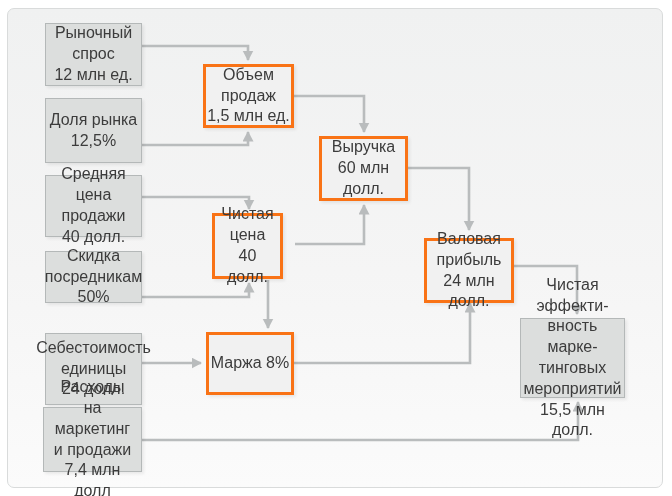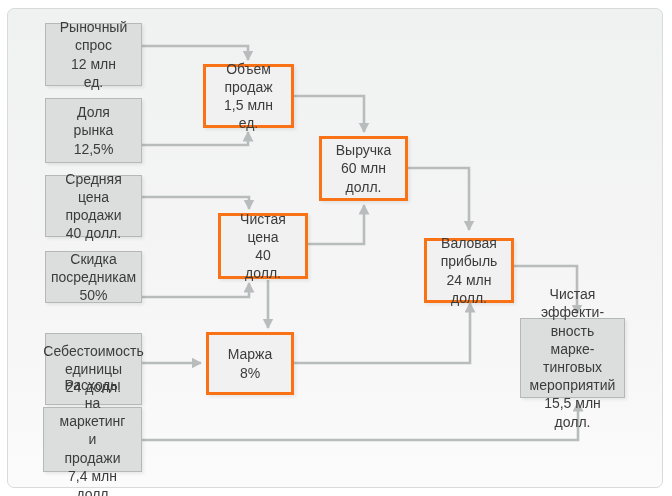--- a/index.html
+++ b/index.html
@@ -26,24 +26,24 @@
     stroke-width:2.6;
   }
   .node{
     position:absolute;
     box-sizing:border-box;
     display:flex;
     align-items:center;
     justify-content:center;
     text-align:center;
     white-space:pre-line;
-    font-size:14px;
+    font-size:16px;
     line-height:1.3;
     color:#3c3c3c;
-    padding:2px 18px;
+    padding:2px 1px;
     box-shadow:2px 2px 3px rgba(0,0,0,0.07);
   }
   .node.input{
     background:#dcdedd;
     border:1px solid #b4b8b8;
   }
   .node.calc{
     background:#f1f1f1;
     border:3px solid #f97316;
   }
@@ -96,21 +96,21 @@
 
   <div class="node input" style="left:43px;top:407px;width:99px;height:65px">Расходы
 на маркетинг
 и продажи
 7,4 млн долл</div>
 
   <div class="node calc" style="left:203px;top:64px;width:91px;height:64px">Объем
 продаж
 1,5 млн ед.</div>
 
-  <div class="node calc" style="left:218px;top:213px;width:90px;height:66px">Чистая цена
+  <div class="node calc" style="left:212px;top:213px;width:71px;height:66px">Чистая цена
 40 долл.</div>
 
   <div class="node calc" style="left:206px;top:332px;width:88px;height:63px">Маржа 8%</div>
 
   <div class="node calc" style="left:319px;top:136px;width:89px;height:65px">Выручка
 60 млн долл.</div>
 
   <div class="node calc" style="left:424px;top:238px;width:90px;height:65px">Валовая
 прибыль
 24 млн долл.</div>

